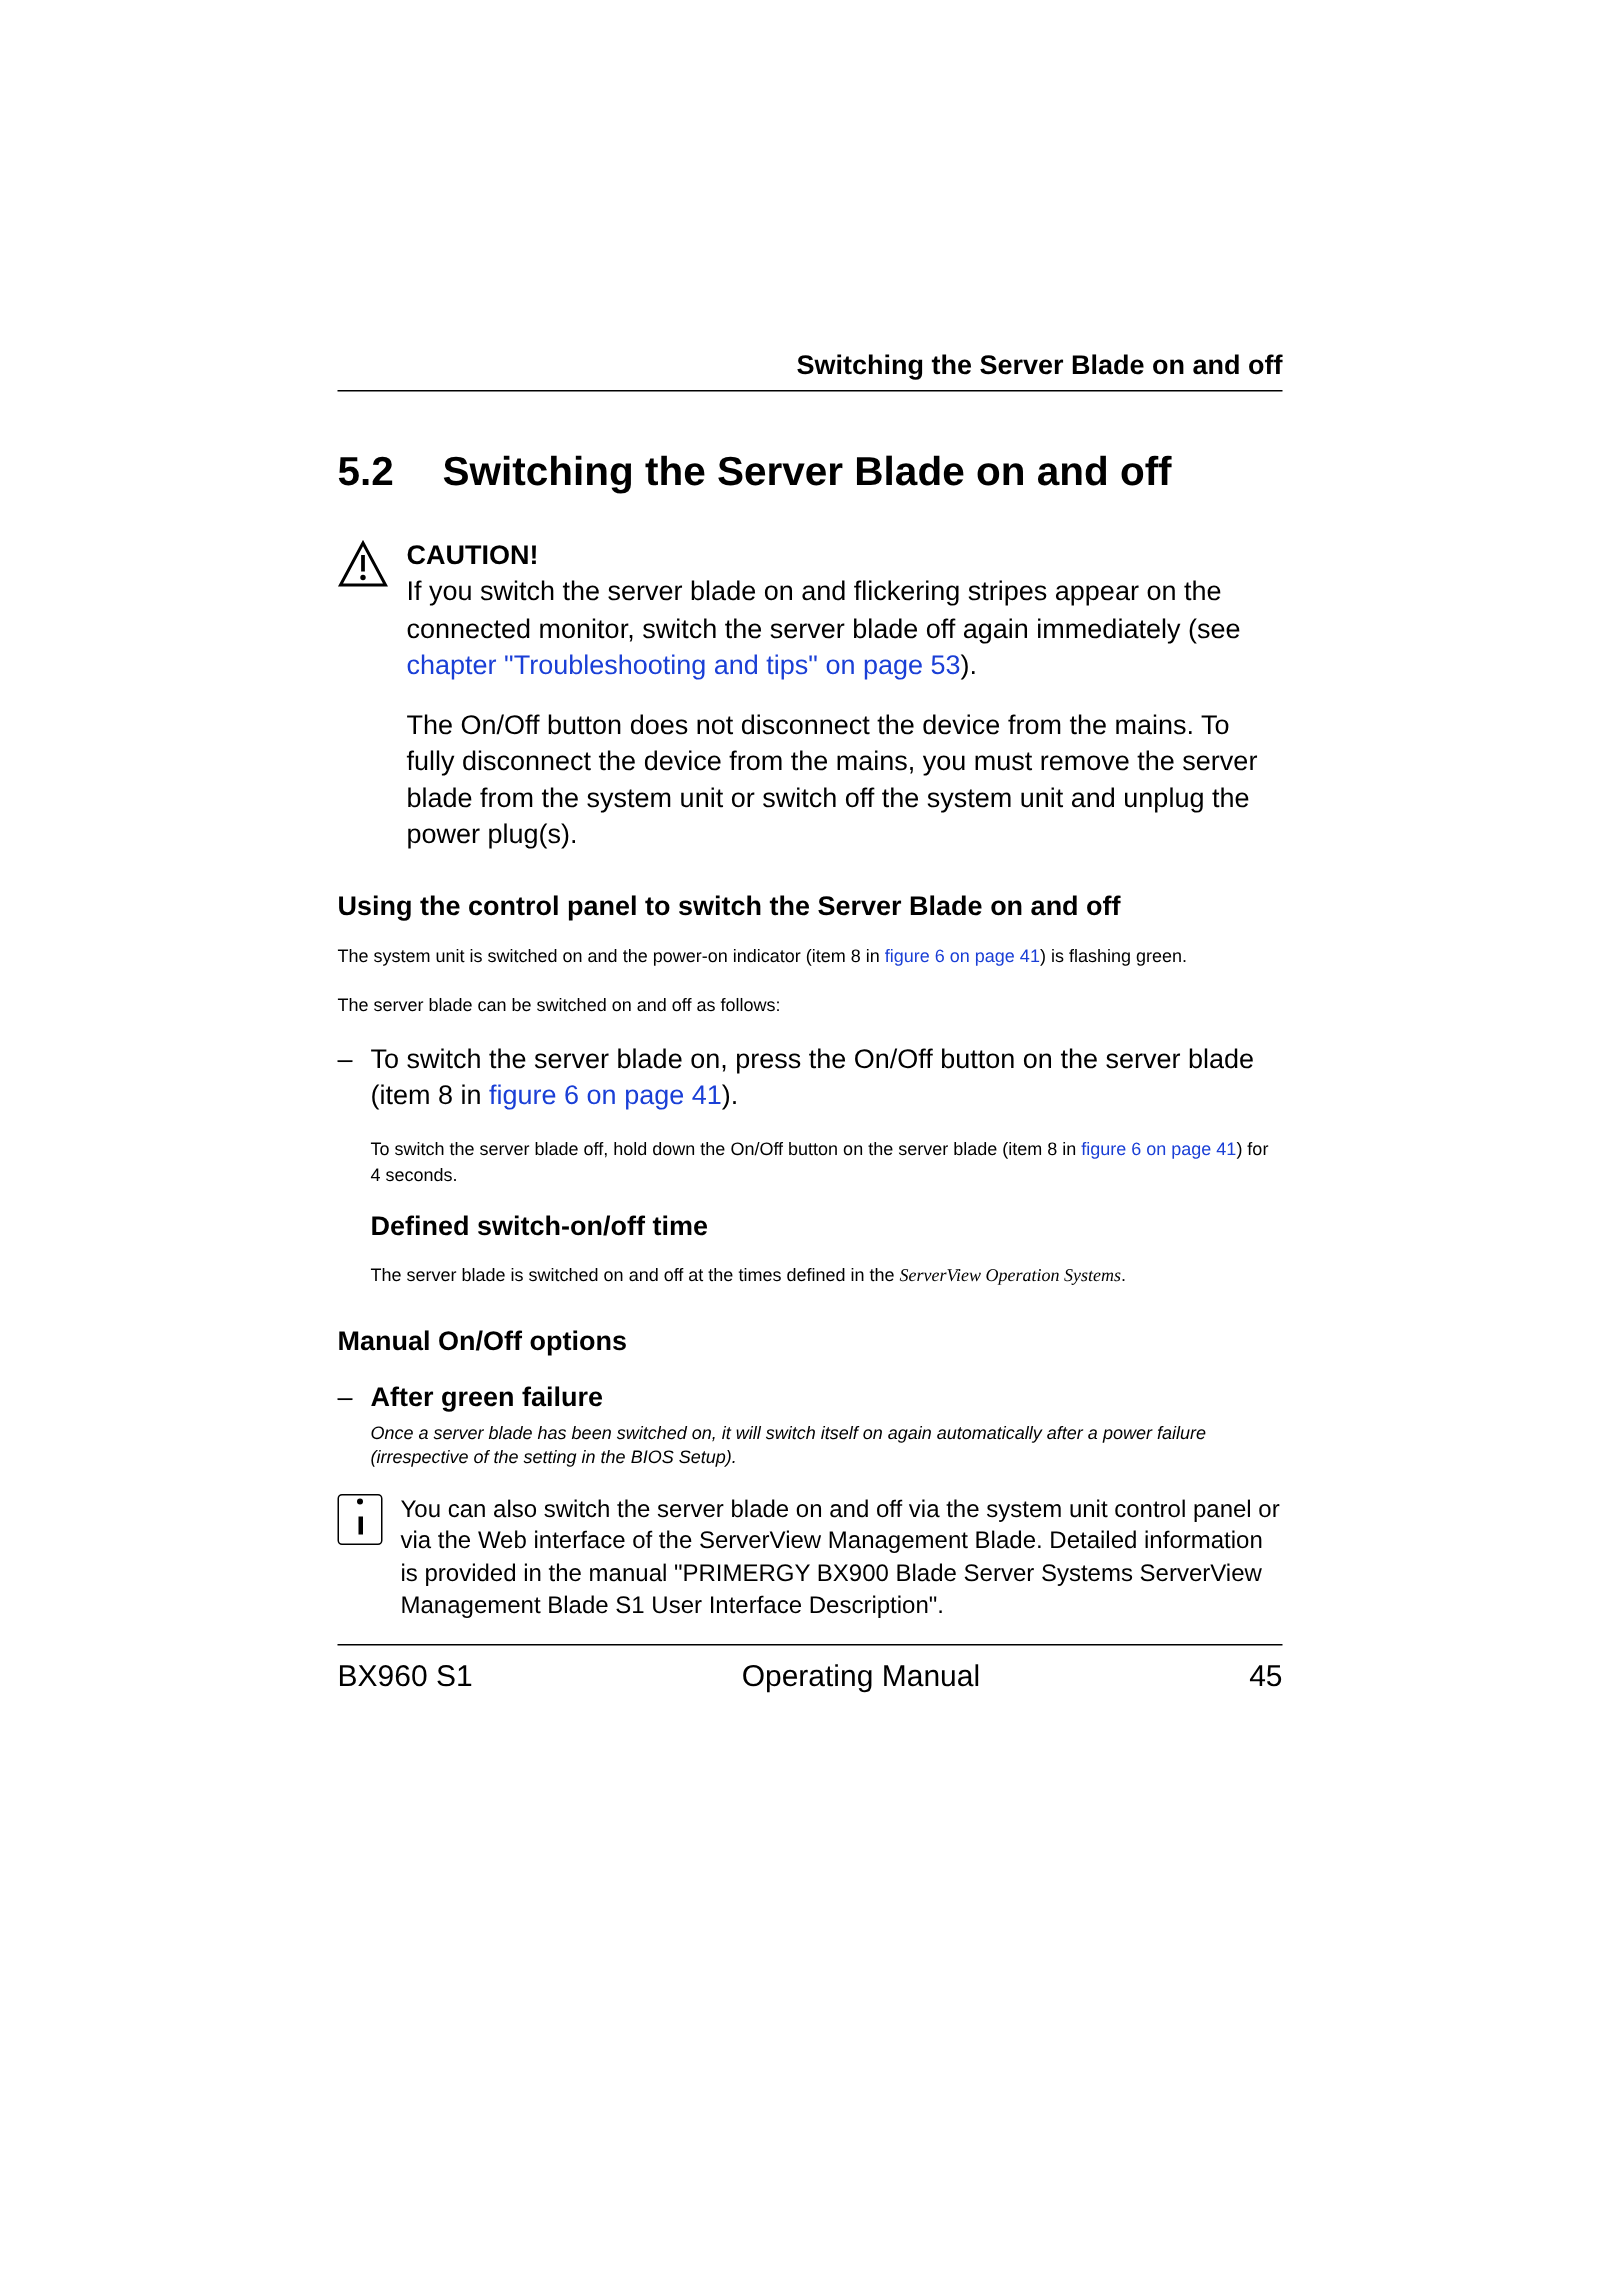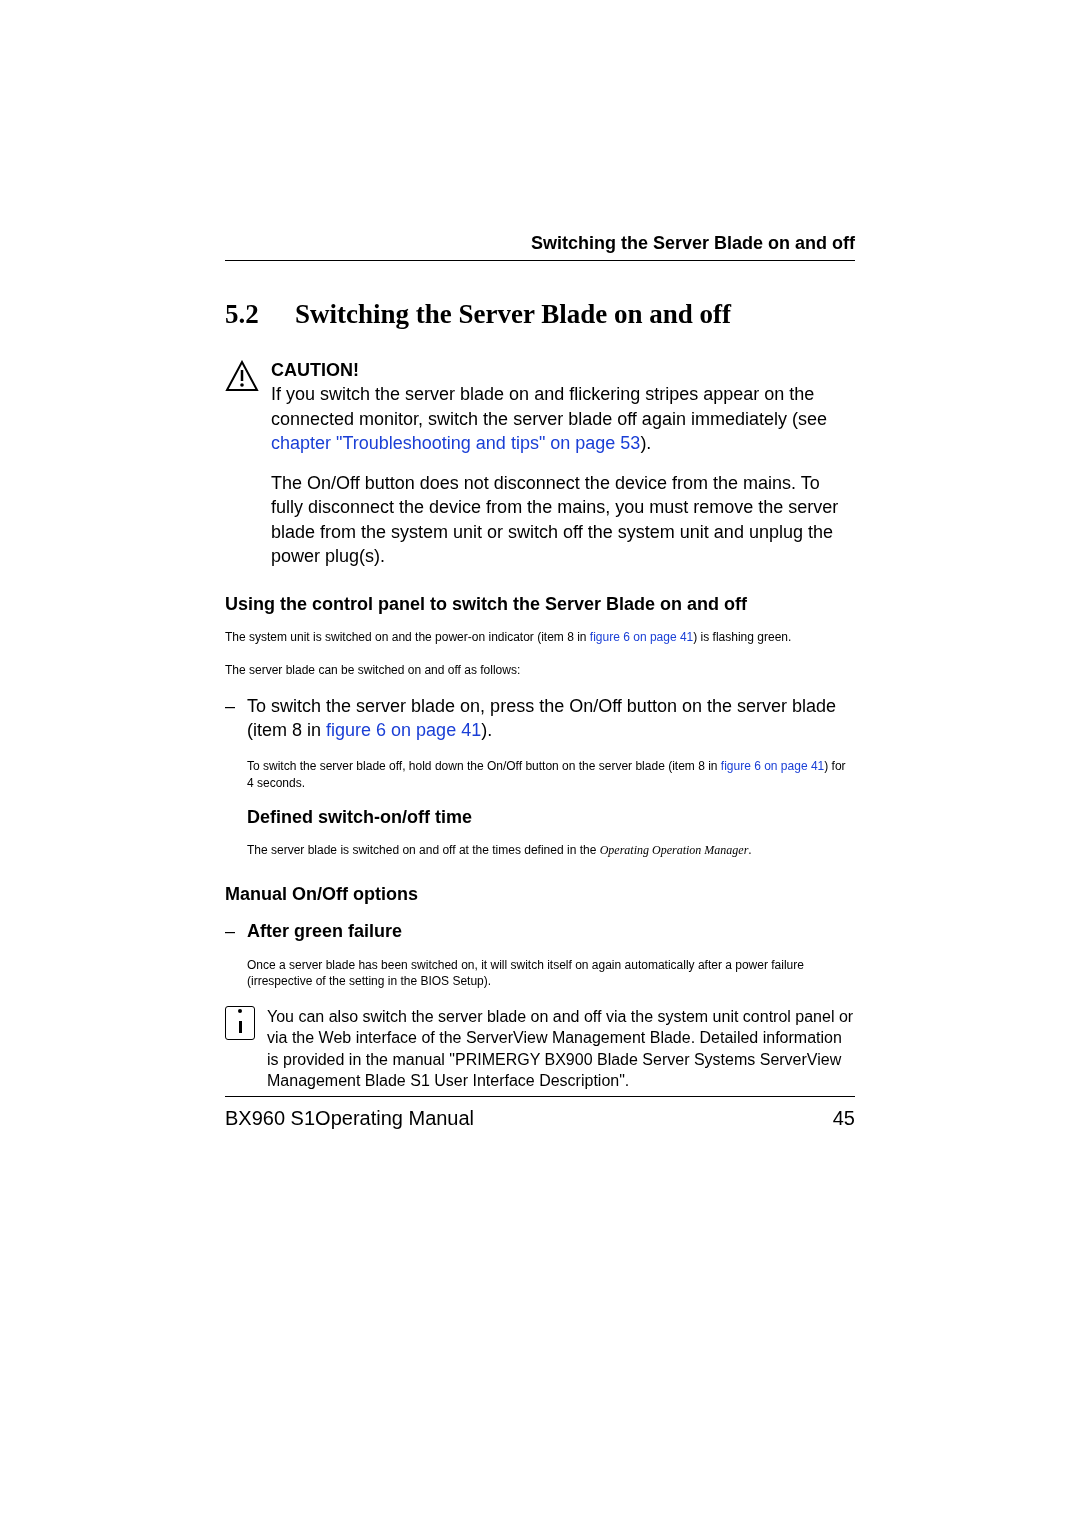--- a/index.html
+++ b/index.html
@@ -24,21 +24,20 @@
     font-size: 18px;
     padding-bottom: 6px;
     border-bottom: 1px solid #000;
     margin-bottom: 38px;
   }
   .h2 {
     font-weight: bold;
     font-size: 27px;
     margin-bottom: 28px;
     display: flex;
-    font-family: Liberation Serif, serif;
   }
   .h2 .num { width: 70px; flex: none; }
   .h2 .title { flex: 1; }
 
   .callout {
     display: flex;
     gap: 12px;
     margin-bottom: 20px;
   }
   .callout .icon {
@@ -142,21 +141,21 @@
     border: none;
     border-top: 1px solid #000;
     margin: 0 0 10px 0;
   }
   .footer .row {
     display: flex;
     justify-content: space-between;
     font-size: 20px;
   }
   .footer .row .left { }
-  .footer .row .center { flex: 1; }
+  .footer .row .center { text-align: center; flex: 1; }
   .footer .row .right { text-align: right; }
 
   
   svg { display:block; }
 </style>
 </head>
 <body>
 
 <div class="page">
 
@@ -195,30 +194,30 @@
       <span>To switch the server blade on, press the On/Off button on the server blade (item 8 in </span><span class="link">figure 6 on page 41</span><span>).</span>
       <p class="body-p" style="margin-top:16px; margin-bottom:0;">
         <span>To switch the server blade off, hold down the On/Off button on the server blade (item 8 in </span><span class="link">figure 6 on page 41</span><span>) for 4 seconds.</span>
       </p>
     </li>
   </ul>
 
   <div class="indent-block">
     <div class="subhead">Defined switch-on/off time</div>
     <p class="body-p" style="text-align:justify;">
-      <span>The server blade is switched on and off at the times defined in the </span><span class="serif-italic">Operating Operation Manager</span><span>.</span>
+      <span>The server blade is switched on and off at the times defined in the </span><span class="serif-italic">ServerView Operation Systems</span><span>.</span>
     </p>
   </div>
 
   <div class="subhead">Manual On/Off options</div>
 
   <ul class="dash">
     <li>
       <span class="sublist-label">After green failure</span>
-      <p class="body-p" style="margin-top:14px; margin-bottom:0;">Once a server blade has been switched on, it will switch itself on again automatically after a power failure (irrespective of the setting in the BIOS Setup).</p>
+      <p class="body-p" style="margin-top:4px; margin-bottom:0;font-style:italic;">Once a server blade has been switched on, it will switch itself on again automatically after a power failure (irrespective of the setting in the BIOS Setup).</p>
     </li>
   </ul>
 
   <div class="info-callout">
     <div class="icon">
       <div class="box">
           <div class="glyph">
             <span class="dot"></span>
             <span class="stem"></span>
           </div>

